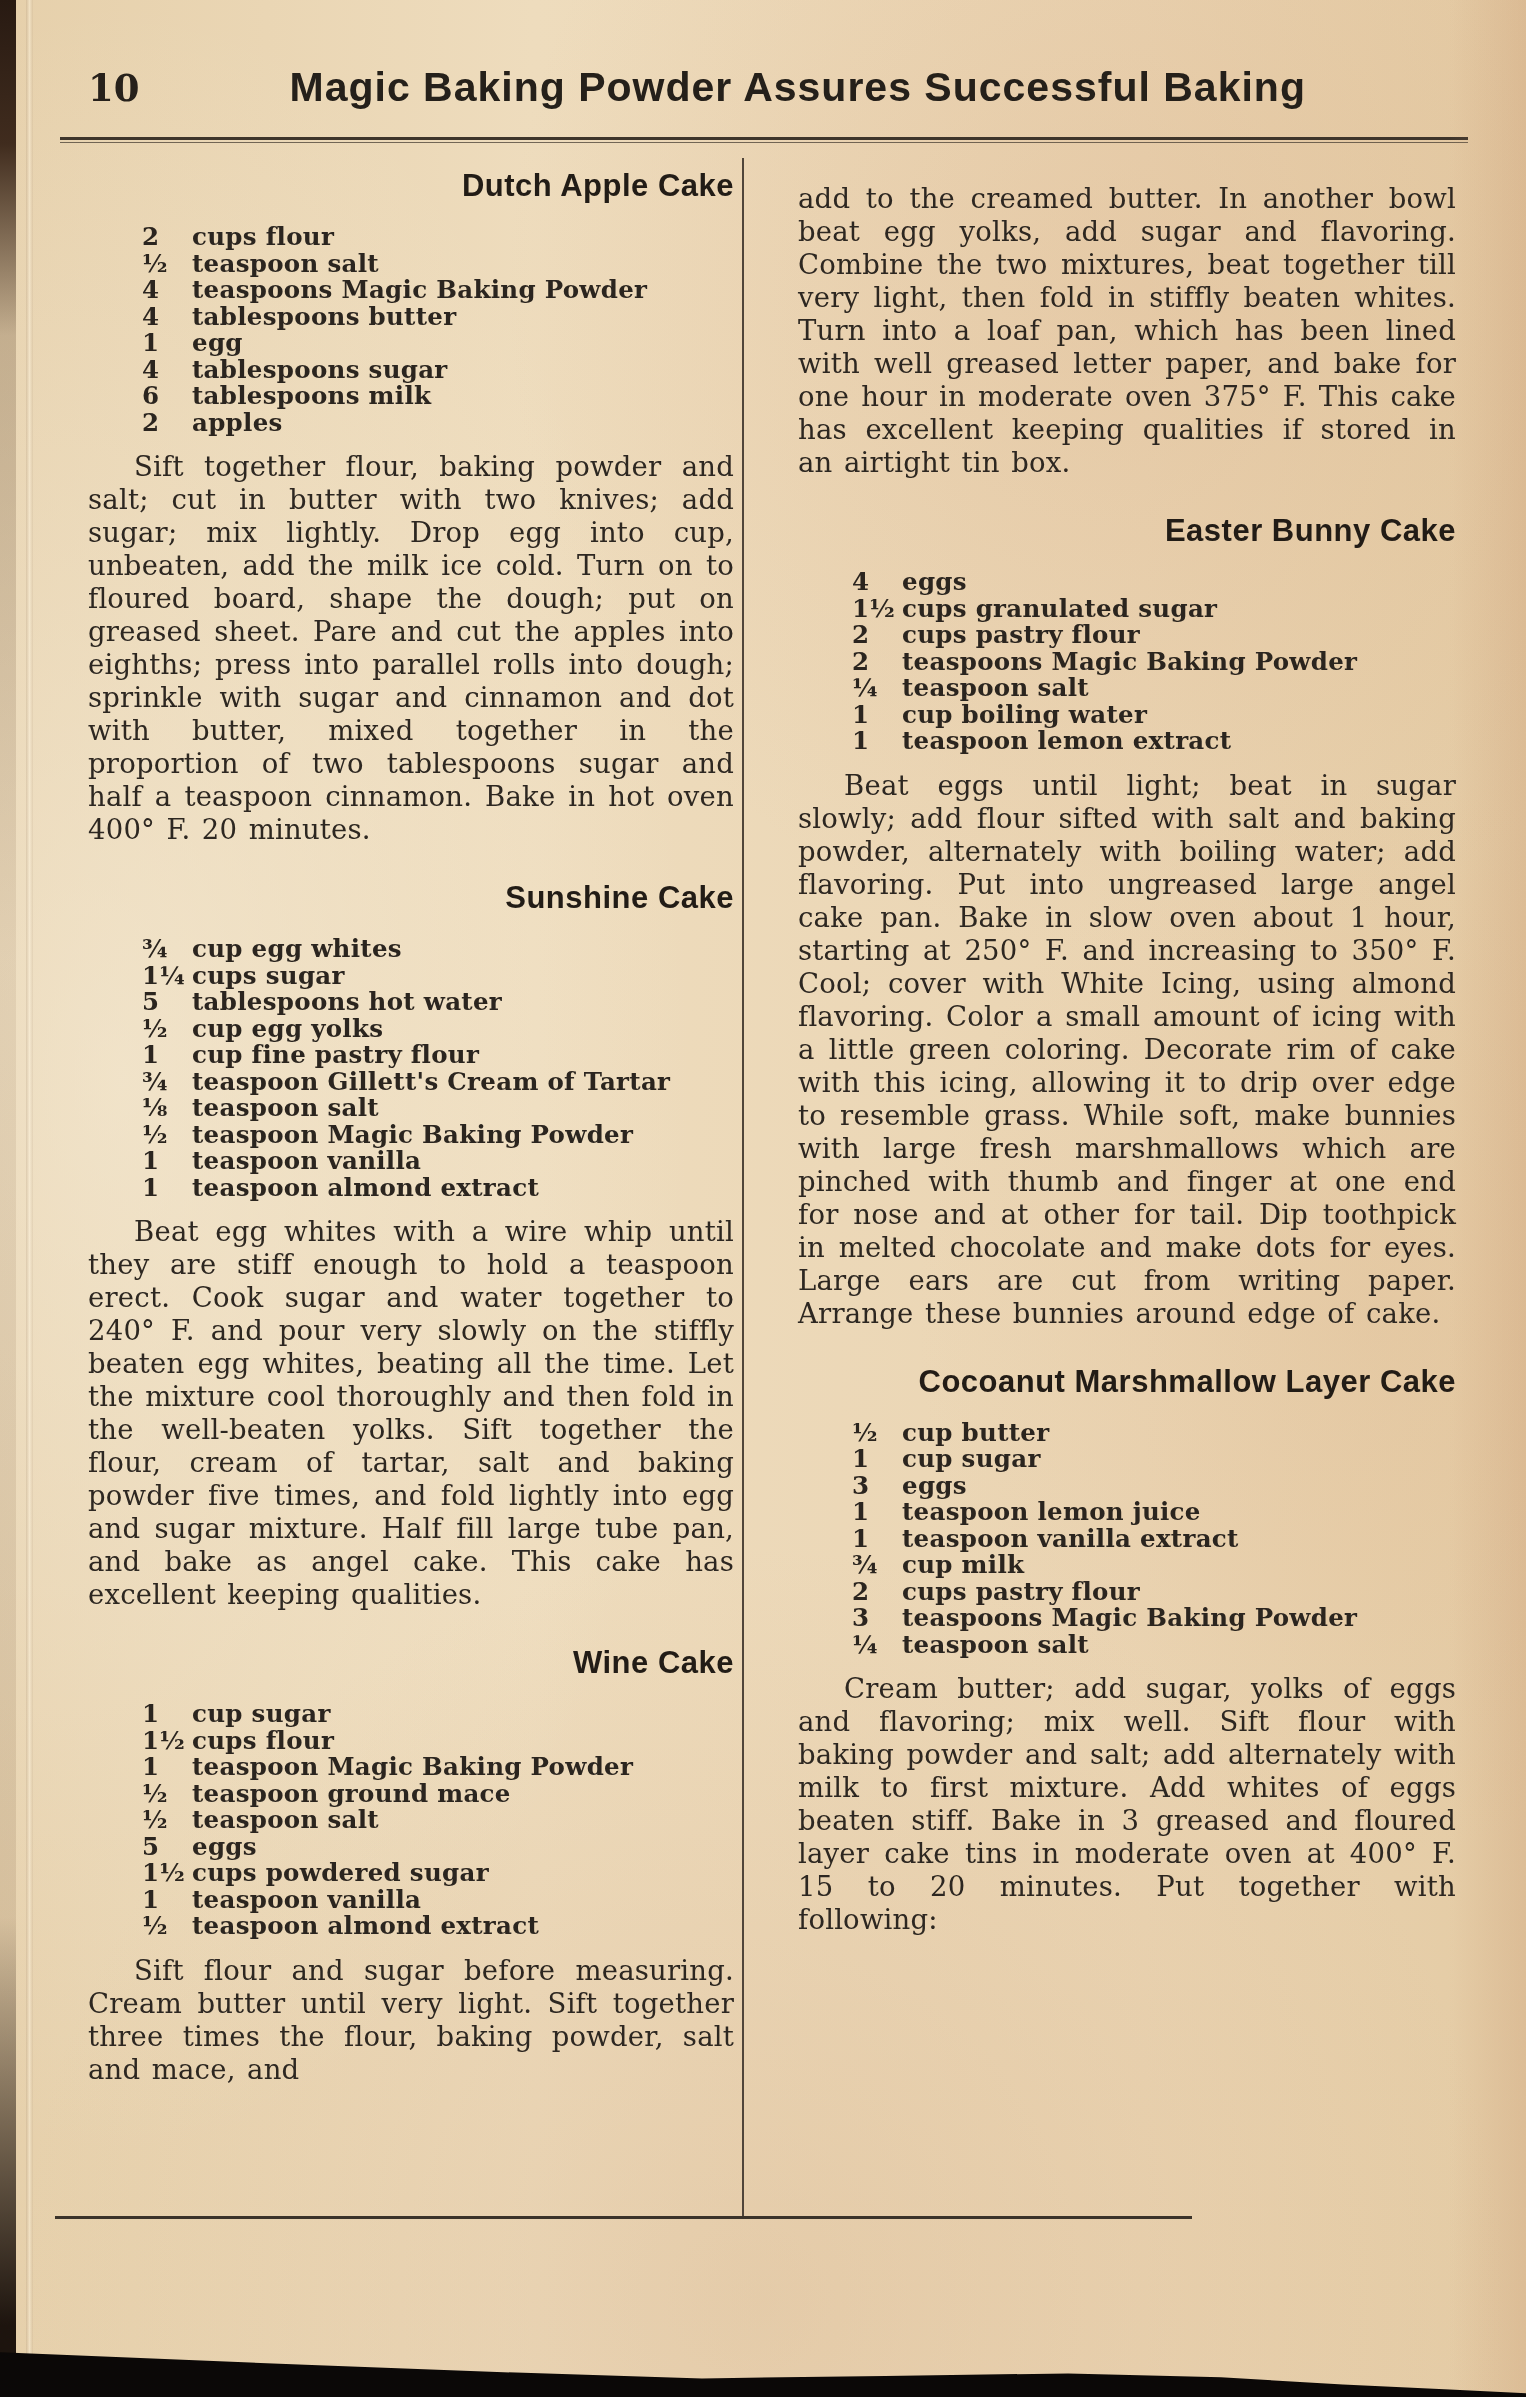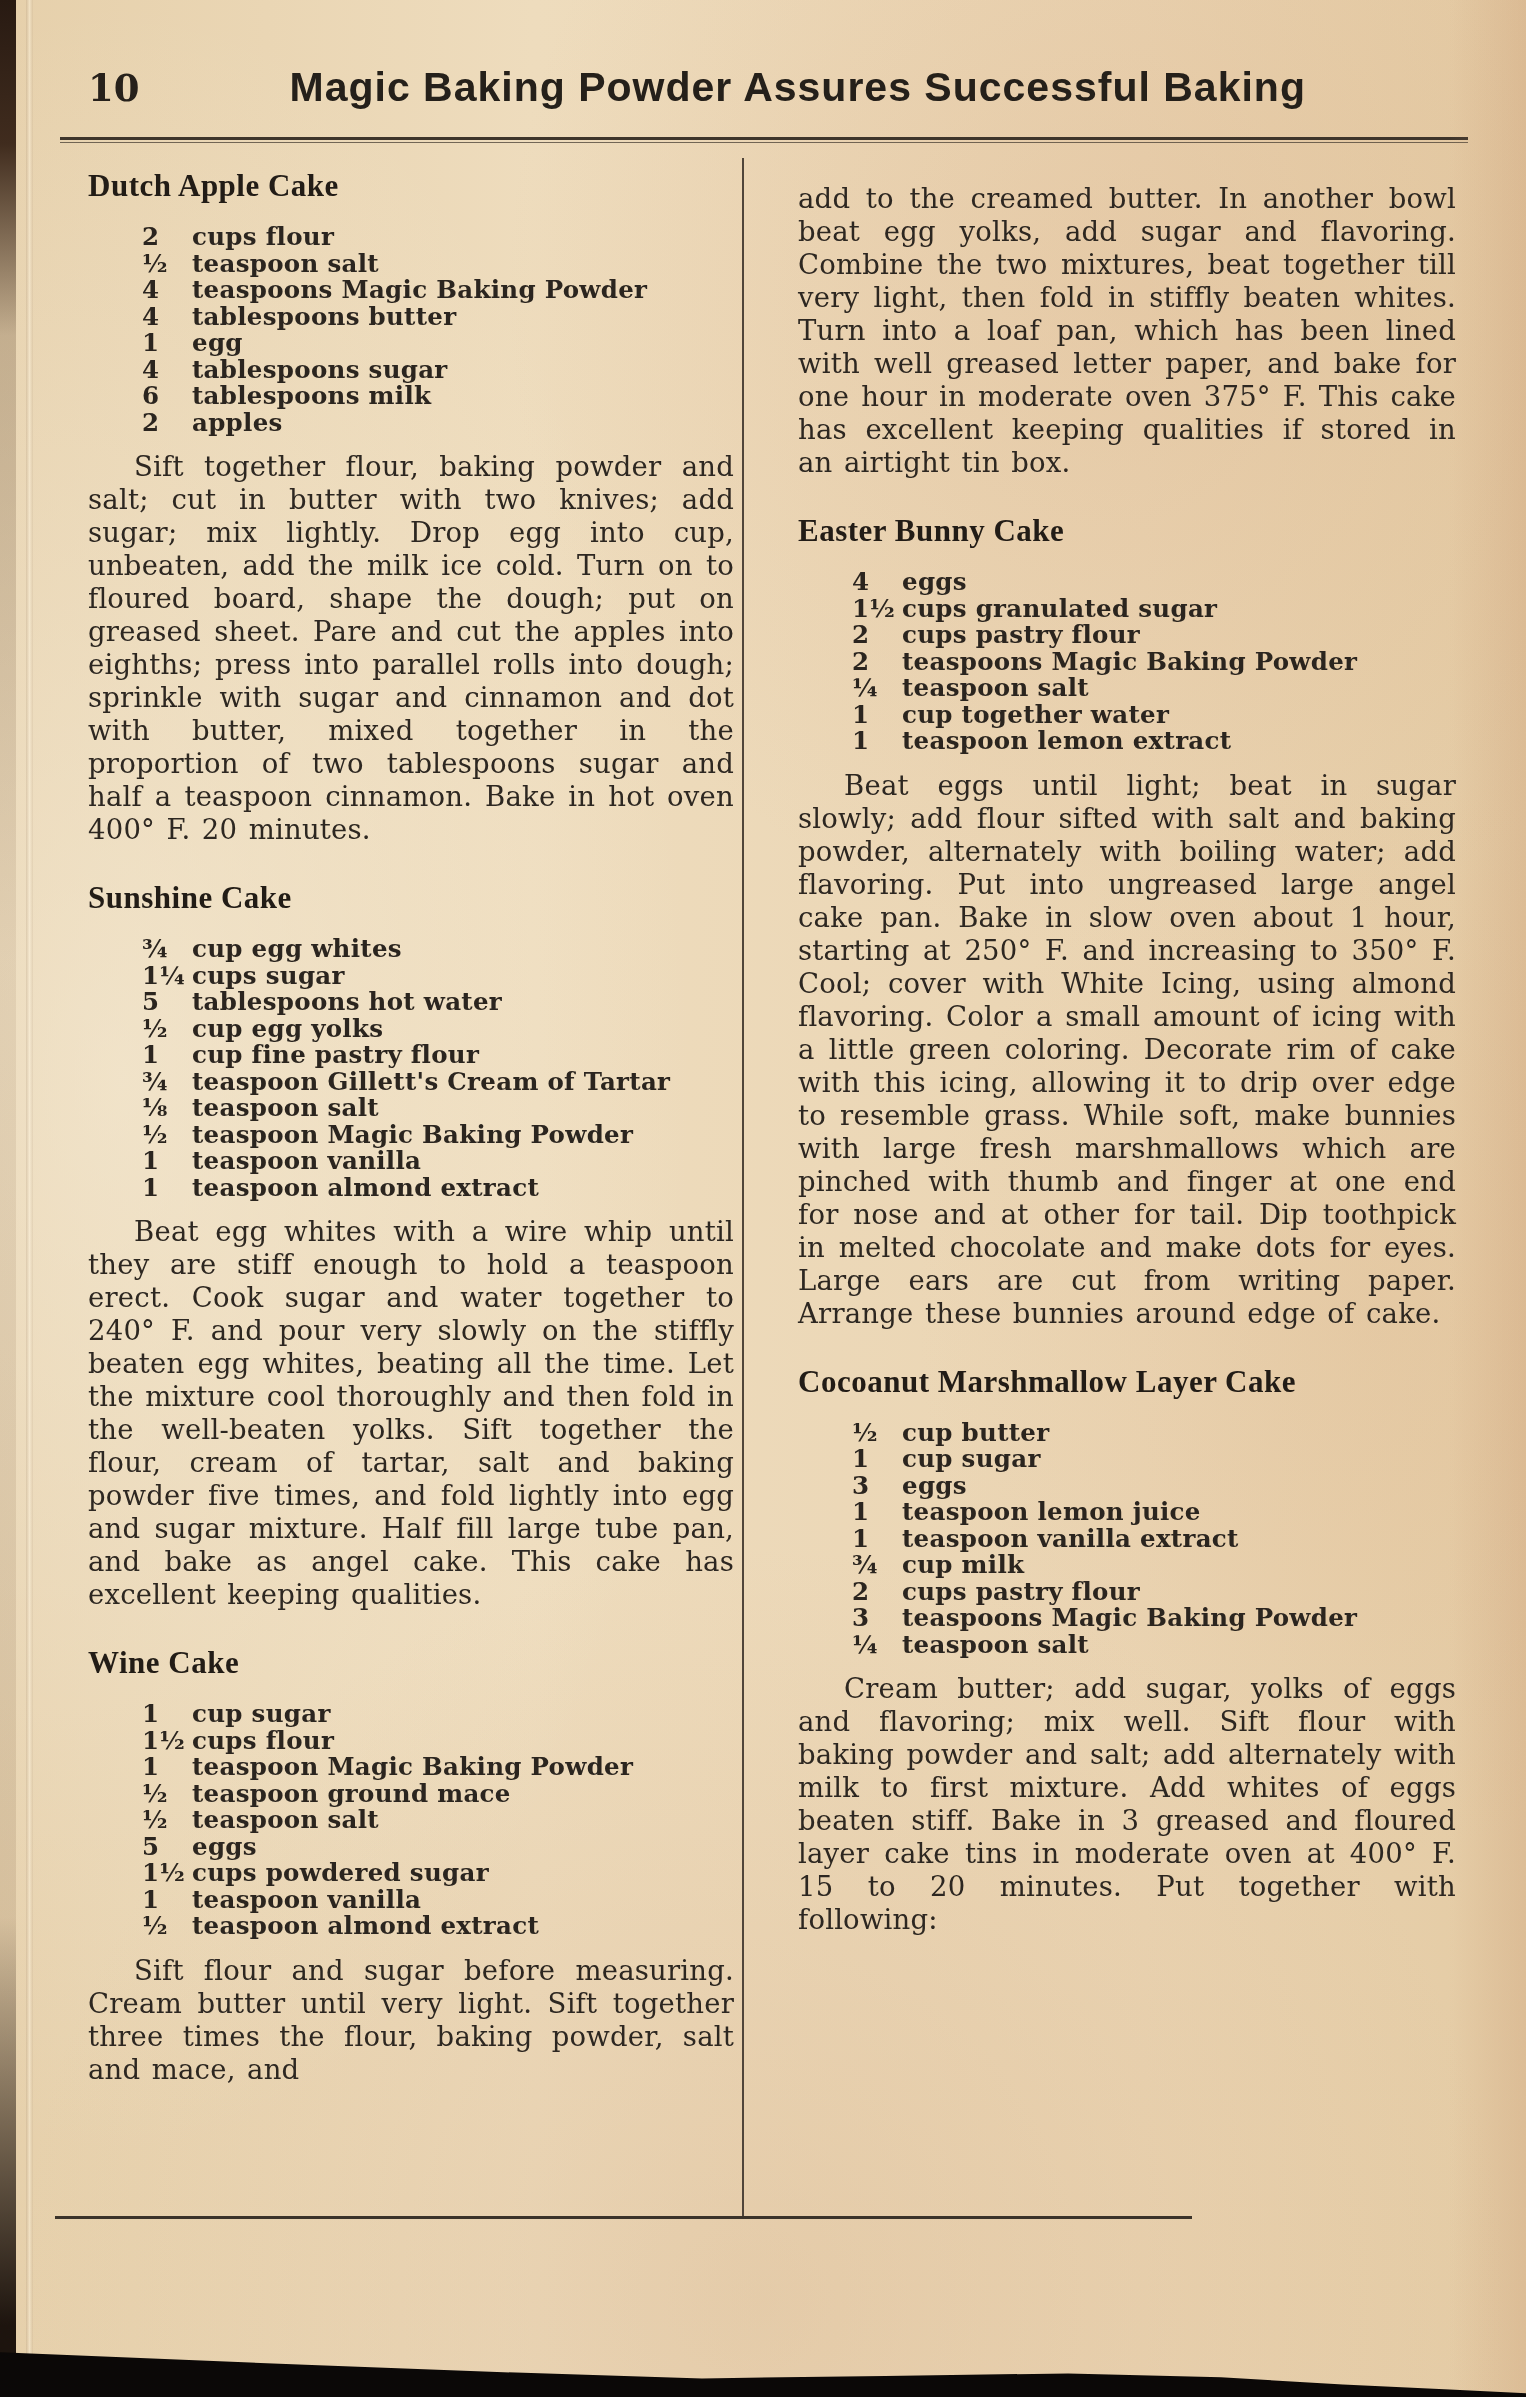--- a/index.html
+++ b/index.html
@@ -25,22 +25,22 @@
   .header-rule{
     margin:14px 58px 0 60px;height:7px;
     background:linear-gradient(180deg,#3e352b 0 3px,transparent 3px 5px,rgba(62,53,43,.7) 5px 6px,transparent 6px);
   }
   
   .columns{display:flex;align-items:stretch;min-height:2058px;padding:14px 70px 0 88px;}
   .col{box-sizing:border-box;}
   .col.left{width:656px;flex:none;border-right:2px solid #50453a;padding-right:8px;}
   .col.right{flex:1;padding-left:54px;}
   .recipe-title{
-    margin:34px 0 20px 0;text-align:left;
-    font-family:Liberation Serif, serif;font-weight:bold;
+    margin:34px 0 20px 0;text-align:right;
+    font-family:Liberation Sans, sans-serif;font-weight:bold;
     font-size:31px;letter-spacing:.5px;color:#221c16;
   }
   .recipe:first-child .recipe-title{margin-top:10px;}
   .ingredients{margin:0 0 14px 54px;}
   .ing-line{display:flex;font-size:24.5px;line-height:26.5px;font-weight:600;color:#2b251f;letter-spacing:.3px;}
   .ing-line .qty{flex:none;width:50px;}
   .ing-line .item{flex:1;}
   .body{
     margin:10px 0 0 0;font-size:27.5px;line-height:33px;
     text-align:justify;text-indent:46px;word-spacing:2.5px;letter-spacing:.2px;
@@ -240,21 +240,21 @@
             <div class="ing-line">
               <span class="qty">2</span>
               <span class="item">teaspoons Magic Baking Powder</span>
             </div>
             <div class="ing-line">
               <span class="qty">¼</span>
               <span class="item">teaspoon salt</span>
             </div>
             <div class="ing-line">
               <span class="qty">1</span>
-              <span class="item">cup together water</span>
+              <span class="item">cup boiling water</span>
             </div>
             <div class="ing-line">
               <span class="qty">1</span>
               <span class="item">teaspoon lemon extract</span>
             </div>
           </div>
         <p class="body">Beat eggs until light; beat in sugar slowly; add flour sifted with salt and baking powder, alternately with boiling water; add flavoring. Put into ungreased large angel cake pan. Bake in slow oven about 1 hour, starting at 250° F. and increasing to 350° F. Cool; cover with White Icing, using almond flavoring. Color a small amount of icing with a little green coloring. Decorate rim of cake with this icing, allowing it to drip over edge to resemble grass. While soft, make bunnies with large fresh marshmallows which are pinched with thumb and finger at one end for nose and at other for tail. Dip toothpick in melted chocolate and make dots for eyes. Large ears are cut from writing paper. Arrange these bunnies around edge of cake.</p>
       </article>
 
       <article class="recipe">

